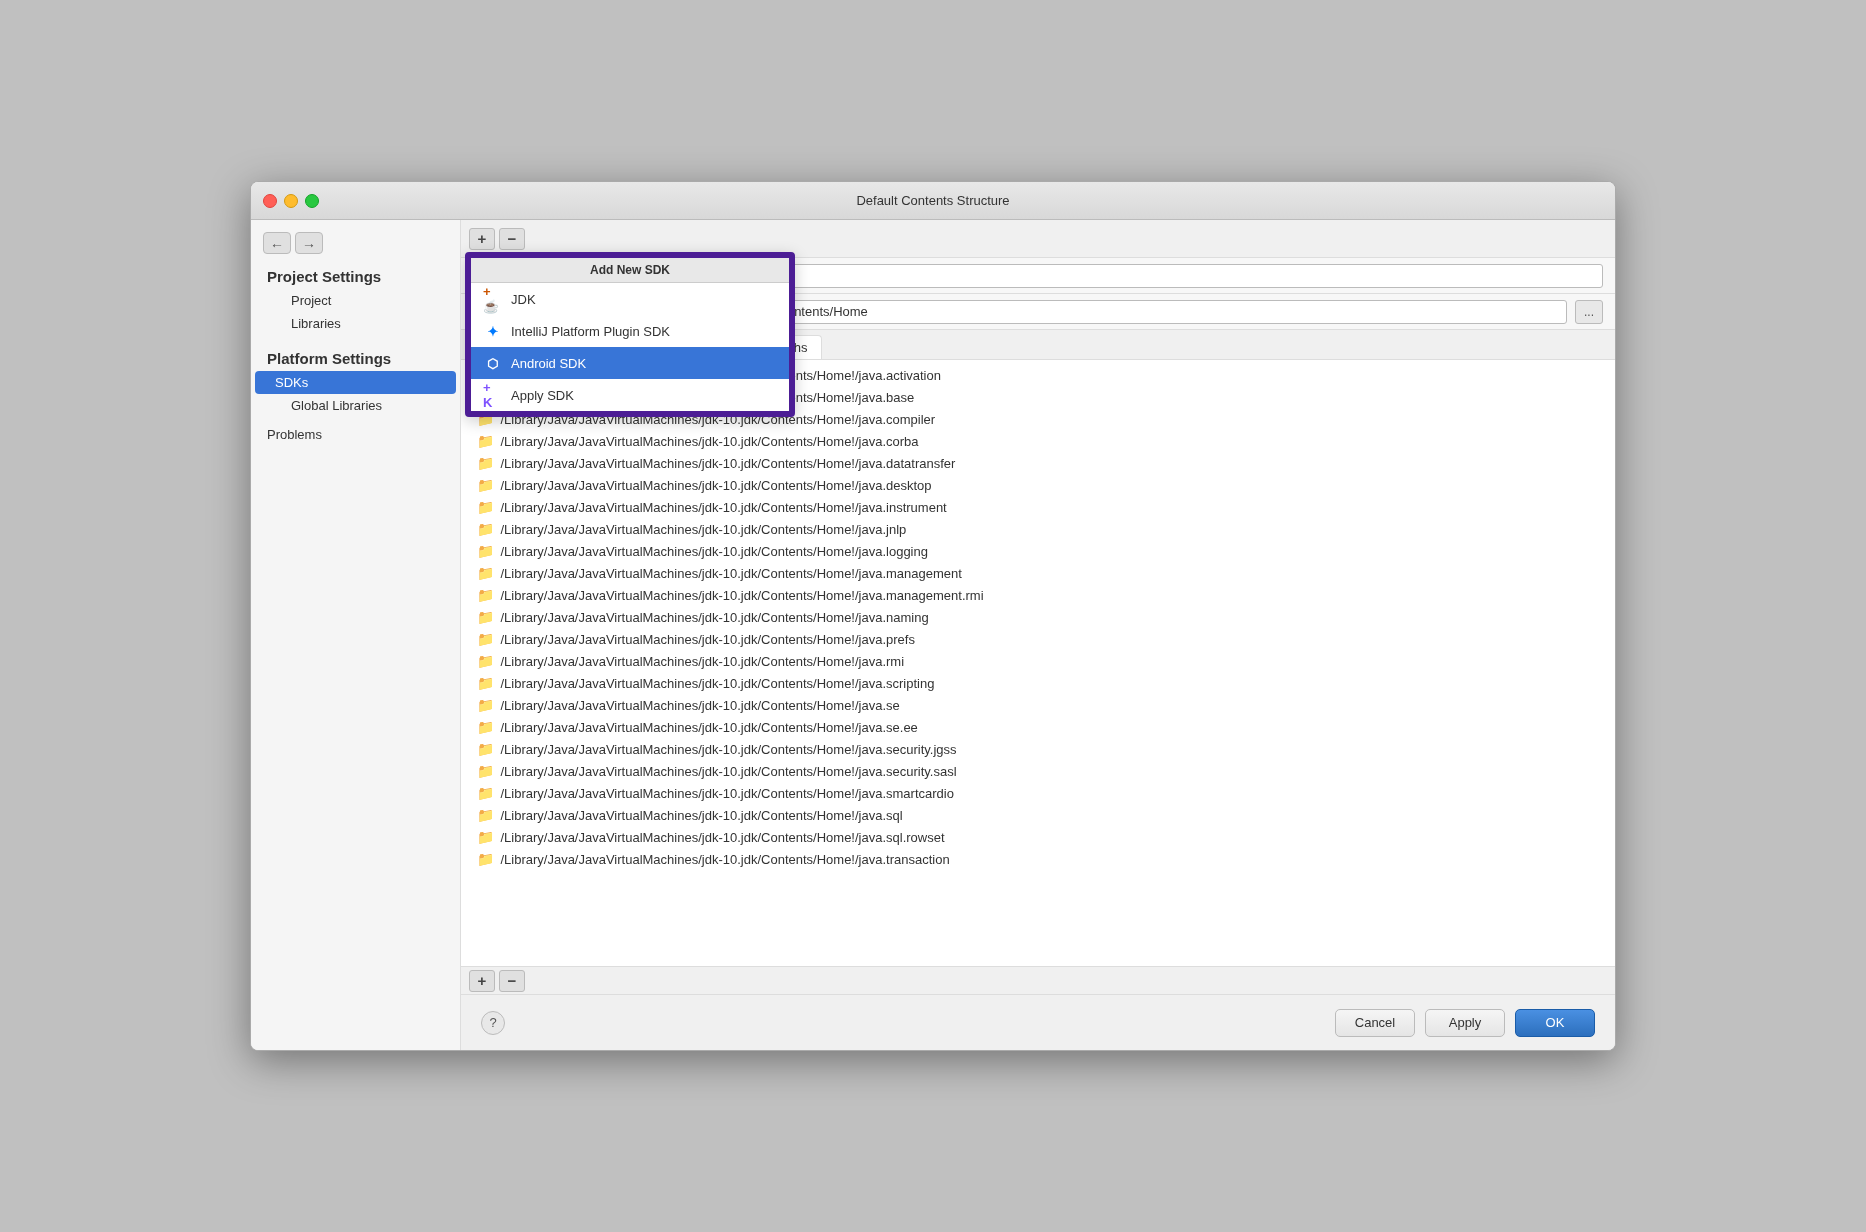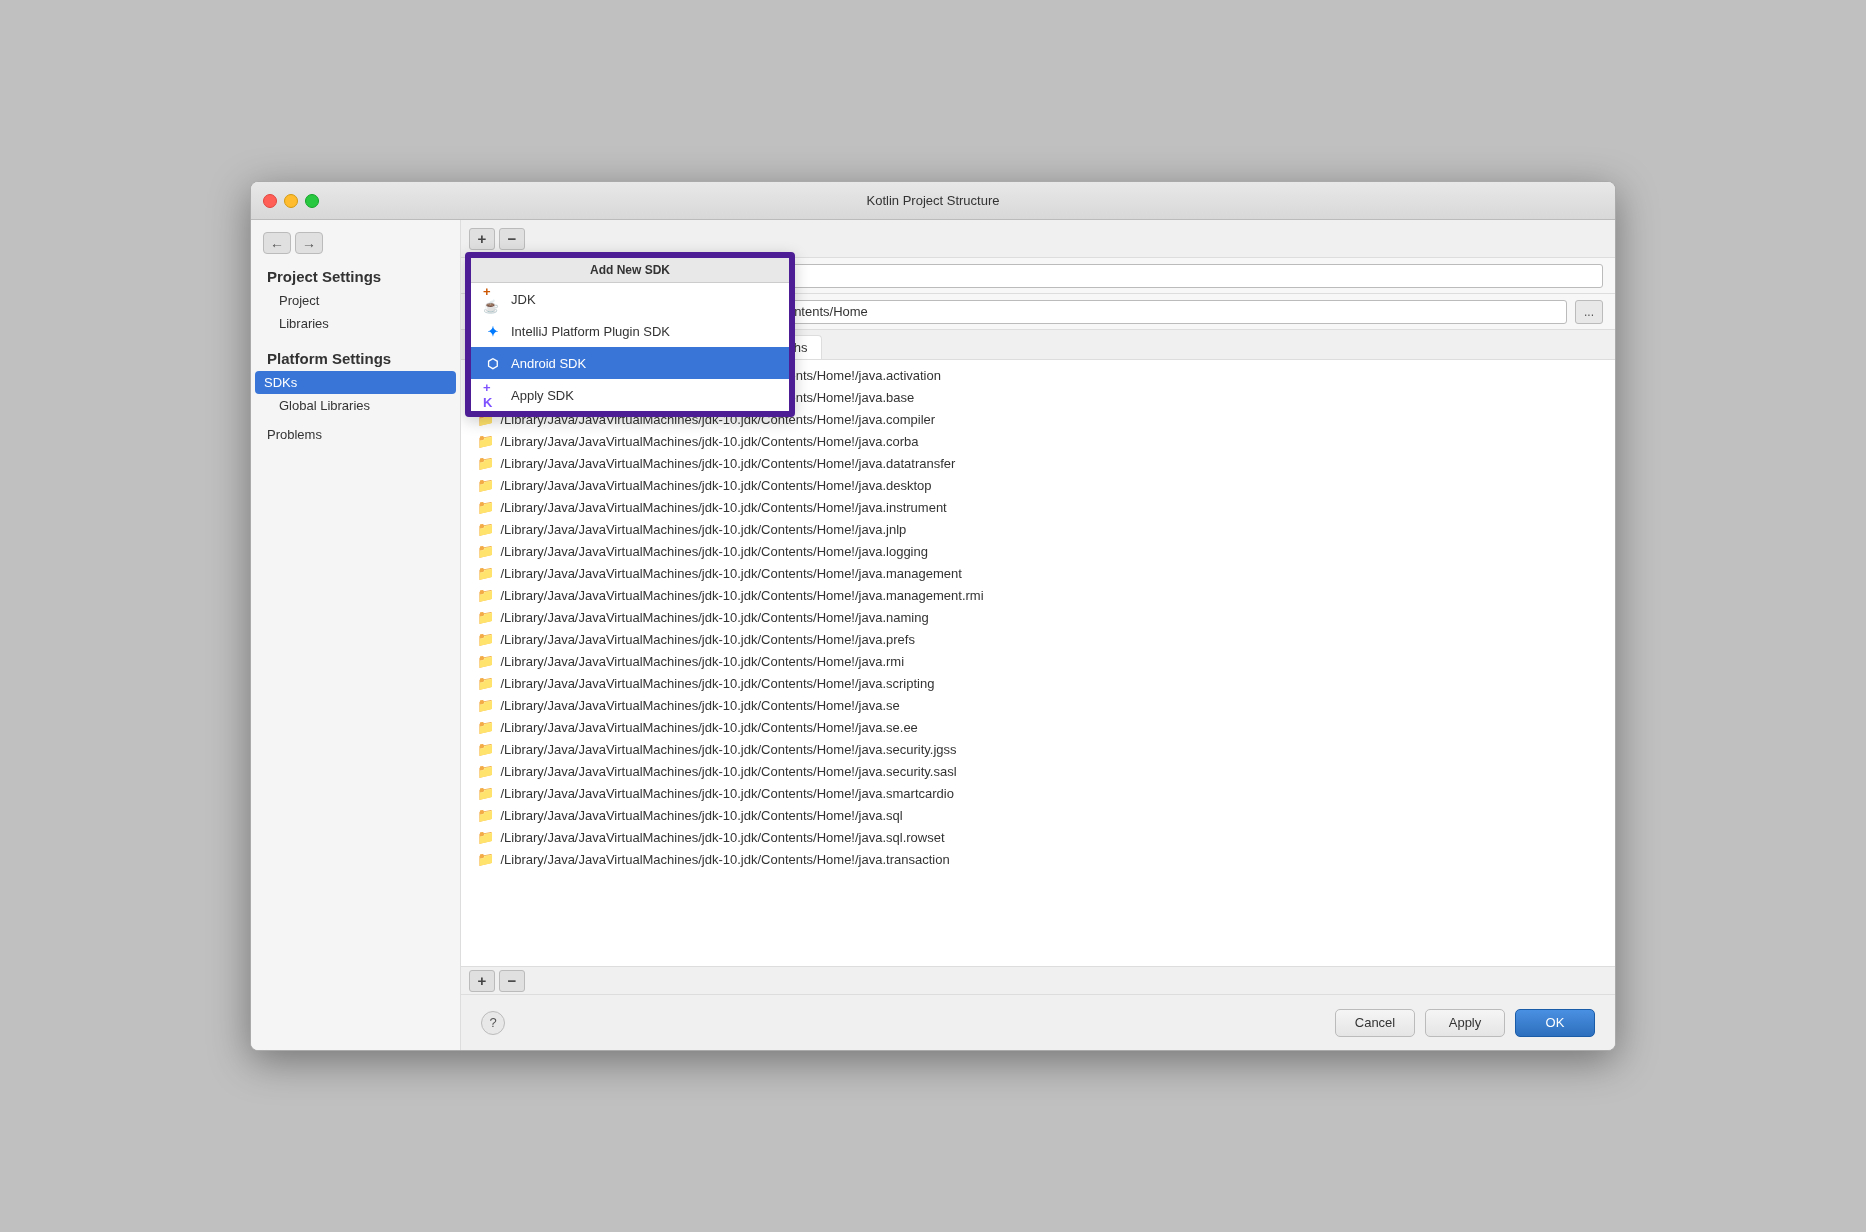--- a/index.html
+++ b/index.html
@@ -90,31 +90,31 @@
       font-size: 14px;
       color: #555;
     }
     .sidebar-section-title {
       font-size: 15px;
       font-weight: 700;
       color: #333;
       padding: 6px 16px 4px;
     }
     .sidebar-item {
-      padding: 4px 16px 4px 28px;
+      padding: 4px 16px 4px 40px;
       font-size: 13px;
       color: #333;
       cursor: pointer;
     }
     .sidebar-item.active {
       background: #3875d7;
       color: white;
       border-radius: 4px;
       margin: 0 4px;
-      padding: 4px 12px 4px 9px;
+      padding: 4px 12px 4px 20px;
     }
     .sidebar-problems {
       padding: 10px 16px 4px;
       font-size: 13px;
       color: #333;
       cursor: pointer;
     }
 
     
     .main-content {
@@ -378,21 +378,21 @@
 <body>
 
 <div class="window">
 
   <div class="titlebar">
     <div class="traffic-lights">
       <div class="traffic-light close"></div>
       <div class="traffic-light minimize"></div>
       <div class="traffic-light maximize"></div>
     </div>
-    <span class="titlebar-title">Kotlin Project Structure</span>
+    <span class="titlebar-title">Default Contents Structure</span>
   </div>
 
   <div class="window-body">
 
     <div class="sidebar">
       <div class="sidebar-nav">
         <div class="sidebar-nav-btn">←</div>
         <div class="sidebar-nav-btn">→</div>
       </div>
 

